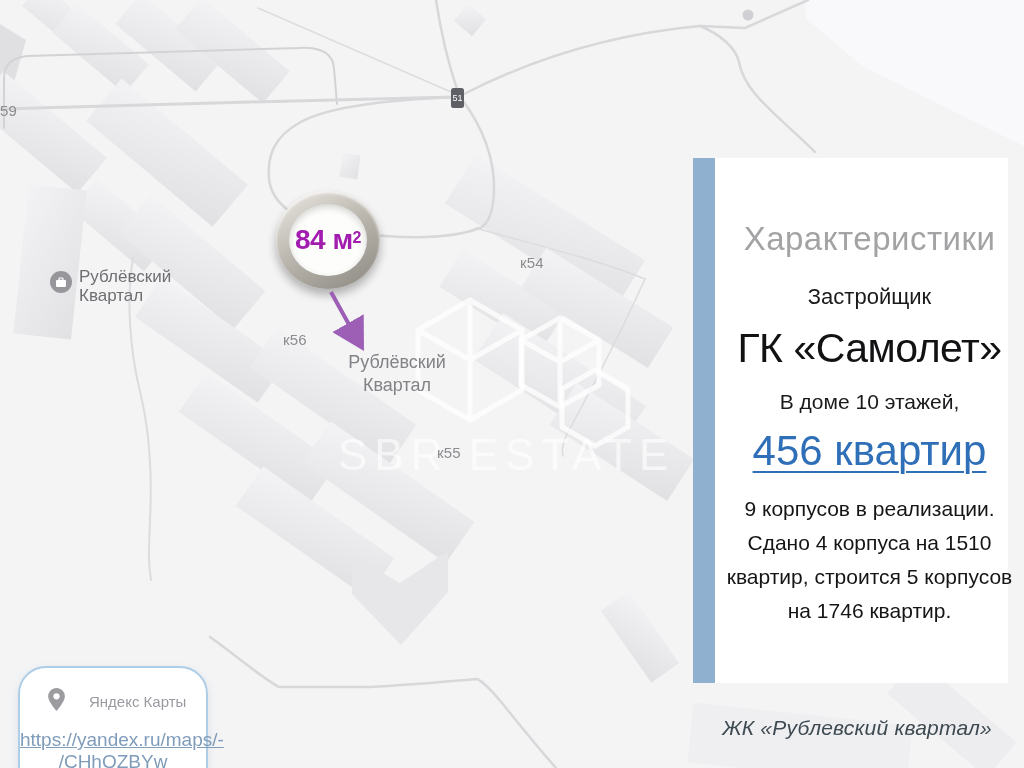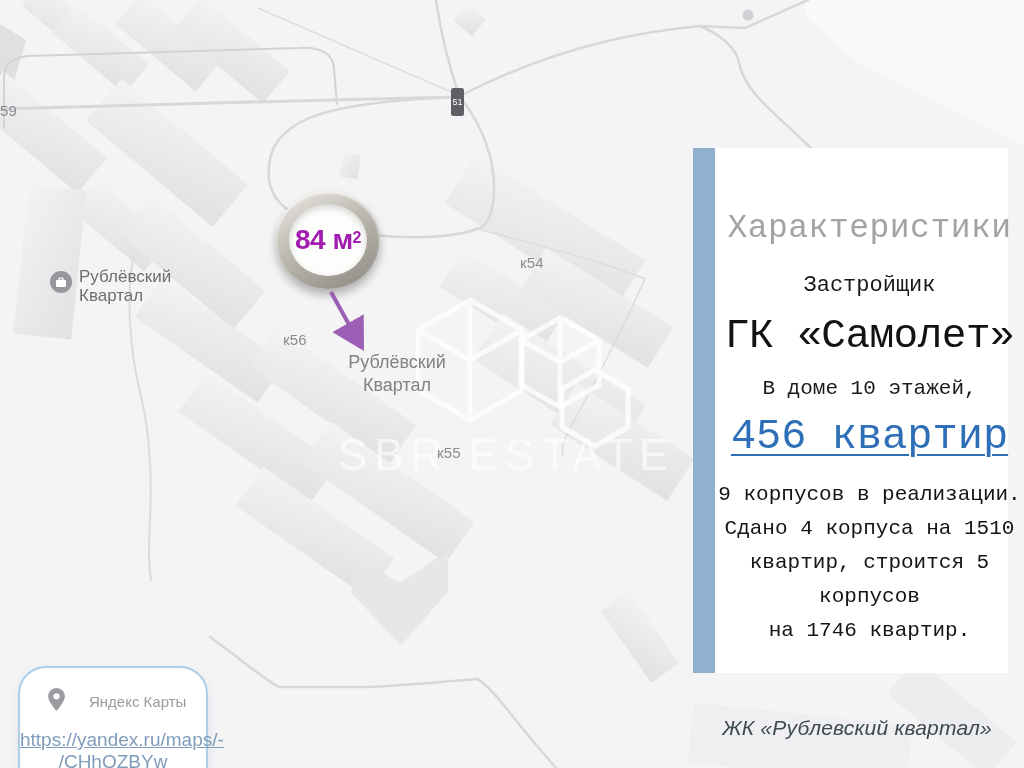--- a/index.html
+++ b/index.html
@@ -33,21 +33,21 @@
   .place-left .txt{padding-top:1px;}
   .place-icon{
     width:22px;height:22px;border-radius:50%;background:#97979b;flex:0 0 auto;
     display:flex;align-items:center;justify-content:center;margin-top:5px;
   }
   .place-center{
     position:absolute;left:327px;top:351px;width:140px;text-align:center;
     color:#828287;font-size:18px;line-height:23px;
   }
   .road-badge{
-    position:absolute;left:451px;top:88px;width:13px;height:28px;border-radius:2.5px;
+    position:absolute;left:451px;top:88px;width:13px;height:20px;border-radius:2.5px;
     background:#5f6065;color:#fff;font-size:9px;display:flex;align-items:center;justify-content:center;
   }
 
   
   .wm-text{
     position:absolute;left:338px;top:430px;
     font-size:44px;letter-spacing:7px;color:rgba(255,255,255,.62);
     font-weight:400;white-space:nowrap;
   }
 
@@ -65,21 +65,21 @@
   }
   .balloon-inner .area{
     font-size:28px;font-weight:700;color:#a21caf;letter-spacing:-.5px;
   }
   .balloon-inner sup{font-size:16px;vertical-align:6px;}
 
   .arrow-svg{position:absolute;left:0;top:0;pointer-events:none;}
 
   
   .panel{
-    position:absolute;left:693px;top:148px;width:315px;height:525px;background:#ffffff;font-family:Liberation Mono, monospace;
+    position:absolute;left:693px;top:158px;width:315px;height:525px;background:#ffffff;
   }
   .accent-bar{
     position:absolute;left:0;top:0;width:22px;height:100%;background:var(--accent-bar);
   }
   .panel-content{
     position:absolute;left:22px;top:0;width:309px;height:100%;
     text-align:center;padding-top:62px;
   }
   .panel-title{
     margin:0;font-size:33px;font-weight:400;color:#a3a3a5;letter-spacing:.5px;

